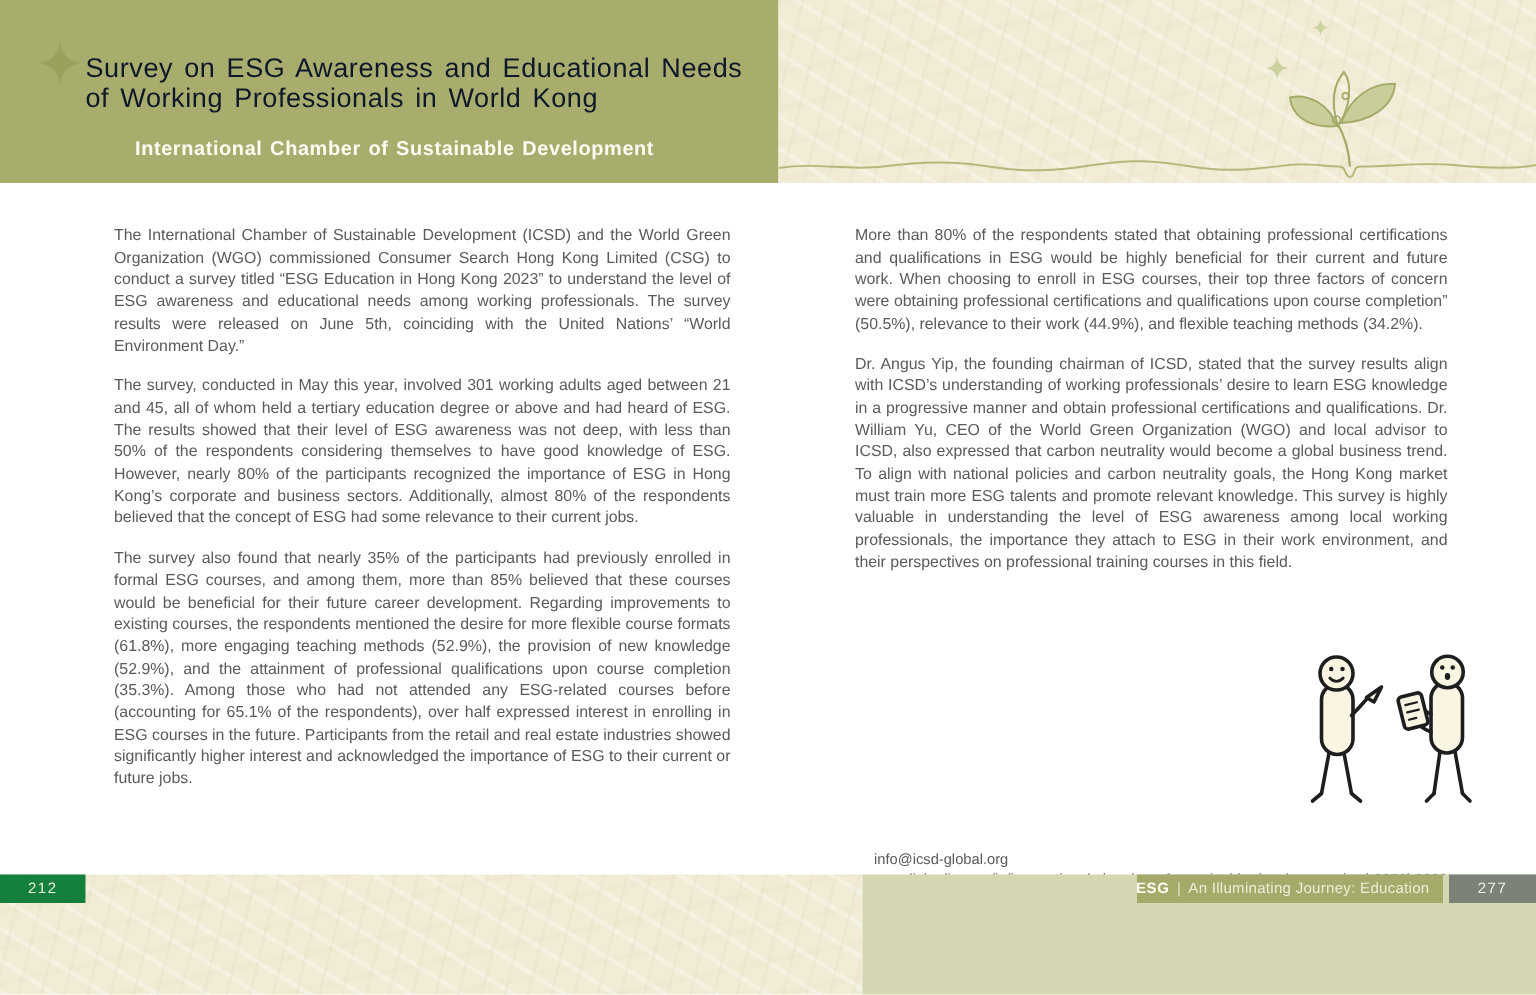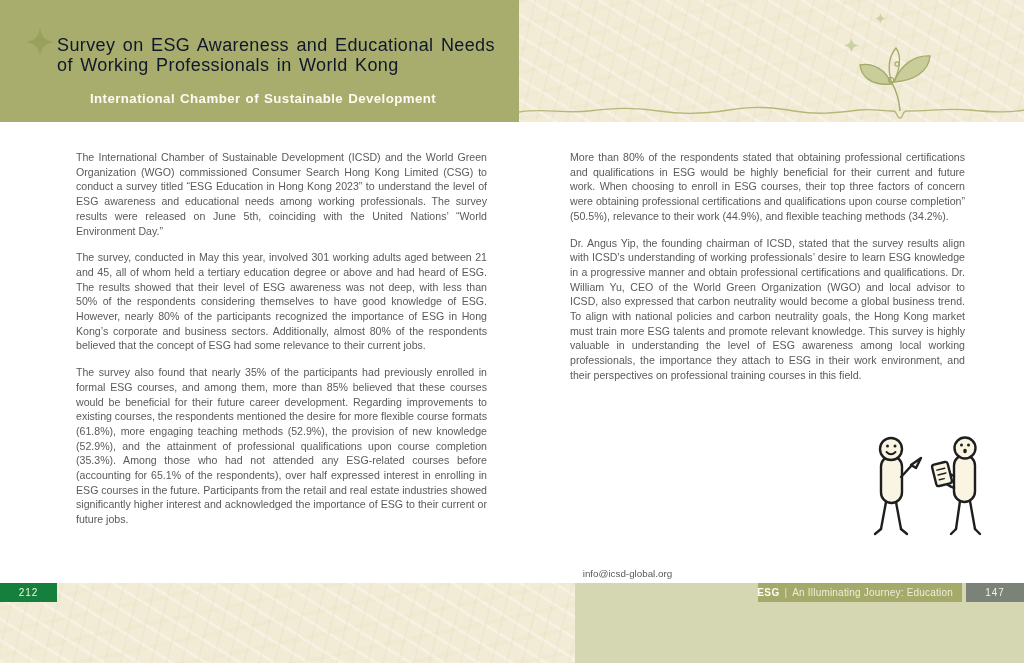--- a/index.html
+++ b/index.html
@@ -178,15 +178,15 @@
   <div class="footer-sage"></div>
 
   <div class="pagebox-left">212</div>
 
   <div class="esg-bar">
     <span class="esg-tag">ESG</span>
     <span class="esg-sep">|</span>
     <span class="esg-title">An Illuminating Journey: Education</span>
   </div>
 
-  <div class="pagebox-right">147</div>
+  <div class="pagebox-right">277</div>
 
 </div>
 
 </body></html>

